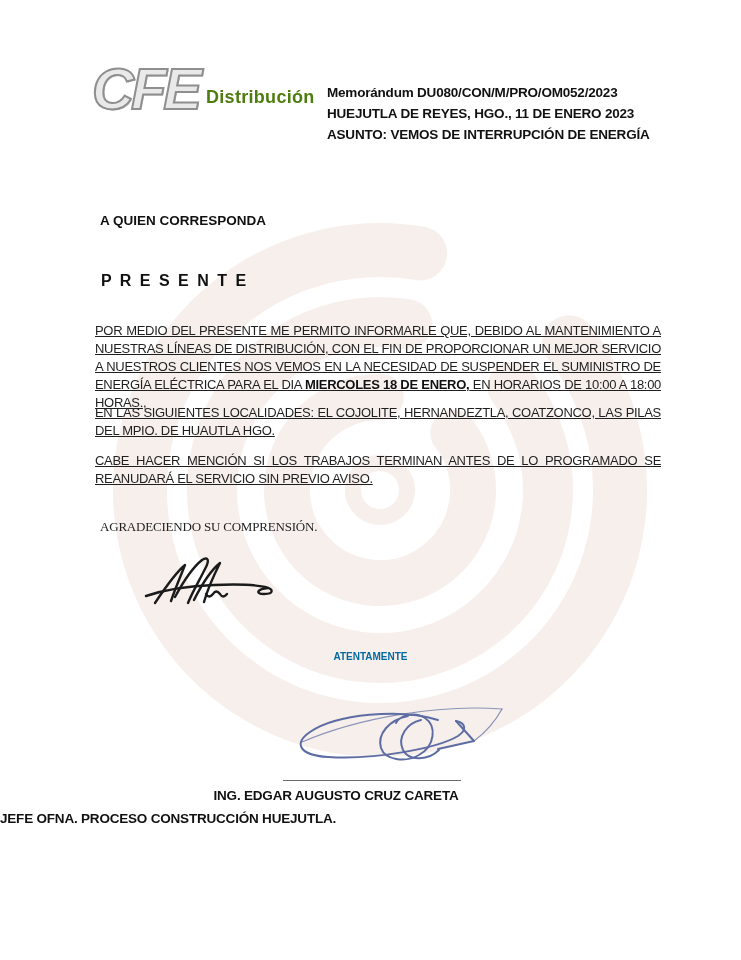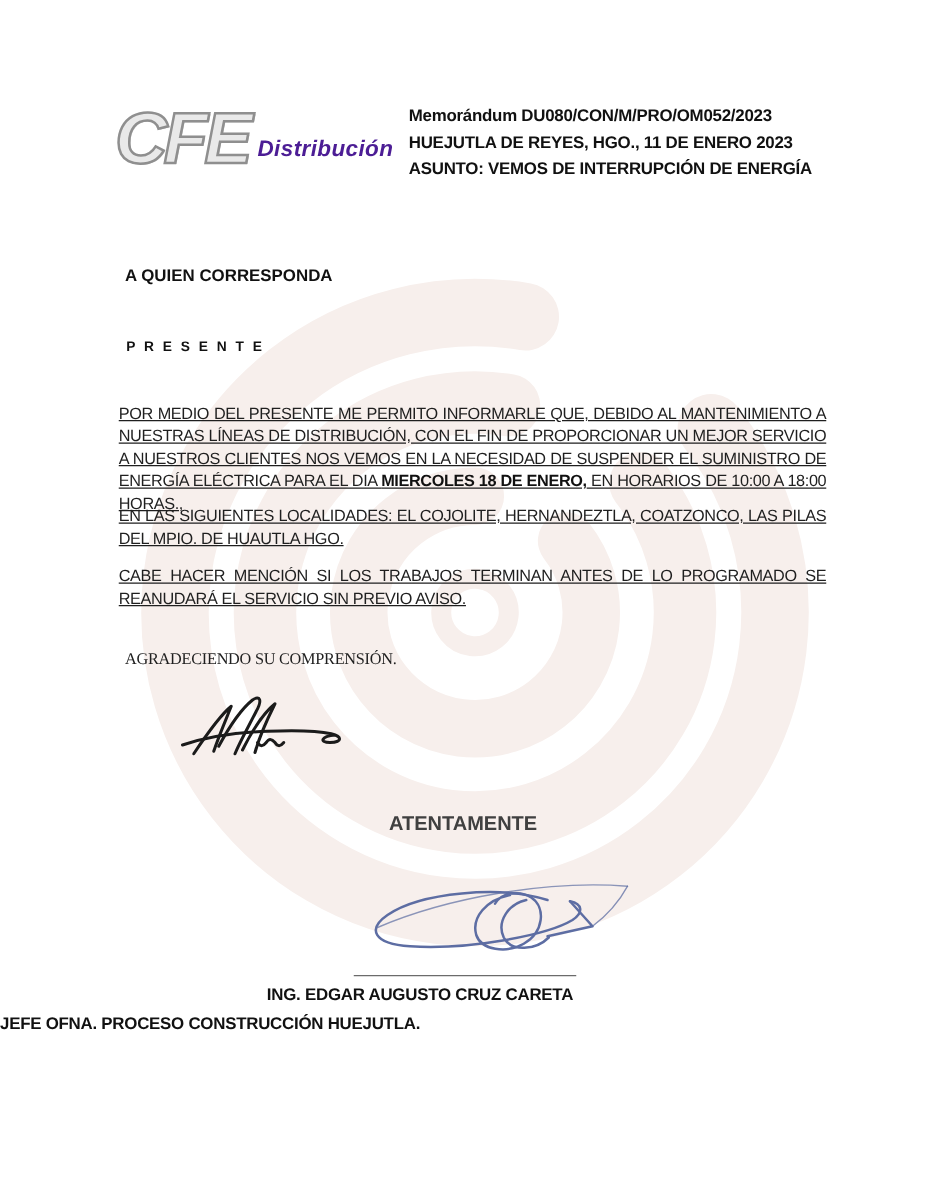--- a/index.html
+++ b/index.html
@@ -5,44 +5,44 @@
   html,body{margin:0;padding:0;background:#ffffff;}
   body{width:741px;height:960px;overflow:hidden;font-family:"Liberation Sans",sans-serif;}
   .page{position:relative;width:741px;height:960px;background:#ffffff;overflow:hidden;}
   .watermark{position:absolute;left:0;top:0;z-index:0;}
   .content{position:absolute;left:0;top:0;width:100%;height:100%;z-index:1;}
 
   
   .logo{position:absolute;left:92px;top:64px;display:flex;align-items:flex-end;gap:7px;}
   .cfe-big{font-size:58px;font-weight:700;font-style:italic;line-height:50px;
            color:#e9e9e9;-webkit-text-stroke:2px #8f8f8f;letter-spacing:-3px;
-           text-shadow:1px 1px 0 #bdbdbd;margin-top:22px;}
-  .cfe-div{font-size:18px;font-weight:700;font-style:italic;color:#4c1d95;
+           text-shadow:1px 1px 0 #bdbdbd;}
+  .cfe-div{font-size:18px;font-weight:700;color:#4d7c0f;
            padding-bottom:6px;letter-spacing:0.3px;}
 
   
   .hdr{position:absolute;top:82px;right:84px;width:330px;text-align:left;
        font-weight:700;font-size:13.5px;line-height:21px;color:#111;letter-spacing:-0.2px;}
 
   .to-line{position:absolute;left:100px;top:213px;font-weight:700;font-size:13.5px;color:#111;}
-  .present-line{position:absolute;left:101px;top:272px;font-weight:700;font-size:11px;
+  .present-line{position:absolute;left:101px;top:272px;font-weight:700;font-size:16px;
                 color:#111;letter-spacing:2px;}
 
   .para{position:absolute;left:95px;width:566px;font-size:13px;line-height:18px;
         color:#1f1f1f;text-align:justify;letter-spacing:-0.3px;margin:0;text-decoration:underline;}
   .p1{top:322px;}
   .p2{top:404px;}
   .p3{top:452px;}
   .para b{color:#111;}
 
   .thanks{position:absolute;left:100px;top:519px;font-size:13px;color:#1f1f1f;letter-spacing:-0.2px;font-family:Liberation Serif, serif;}
 
   .sig1{position:absolute;left:142px;top:556px;}
   .atent{position:absolute;left:0;top:651px;width:741px;text-align:center;
-         font-weight:700;font-size:16px;color:#404040;}
+         font-weight:700;font-size:10px;color:#0369a1;}
   .sig2{position:absolute;left:288px;top:696px;}
 
   .sig-line{position:absolute;left:283px;top:780px;width:178px;border-top:1.4px solid #6b6b6b;}
   .signer-name{position:absolute;left:0;top:788px;width:672px;text-align:center;
                font-weight:700;font-size:13.5px;color:#111;letter-spacing:-0.2px;}
   .signer-title{position:absolute;left:0;top:811px;width:741px;text-align:left;
                 font-weight:700;font-size:13.5px;color:#111;letter-spacing:-0.2px;}
 </style>
 </head>
 <body>

